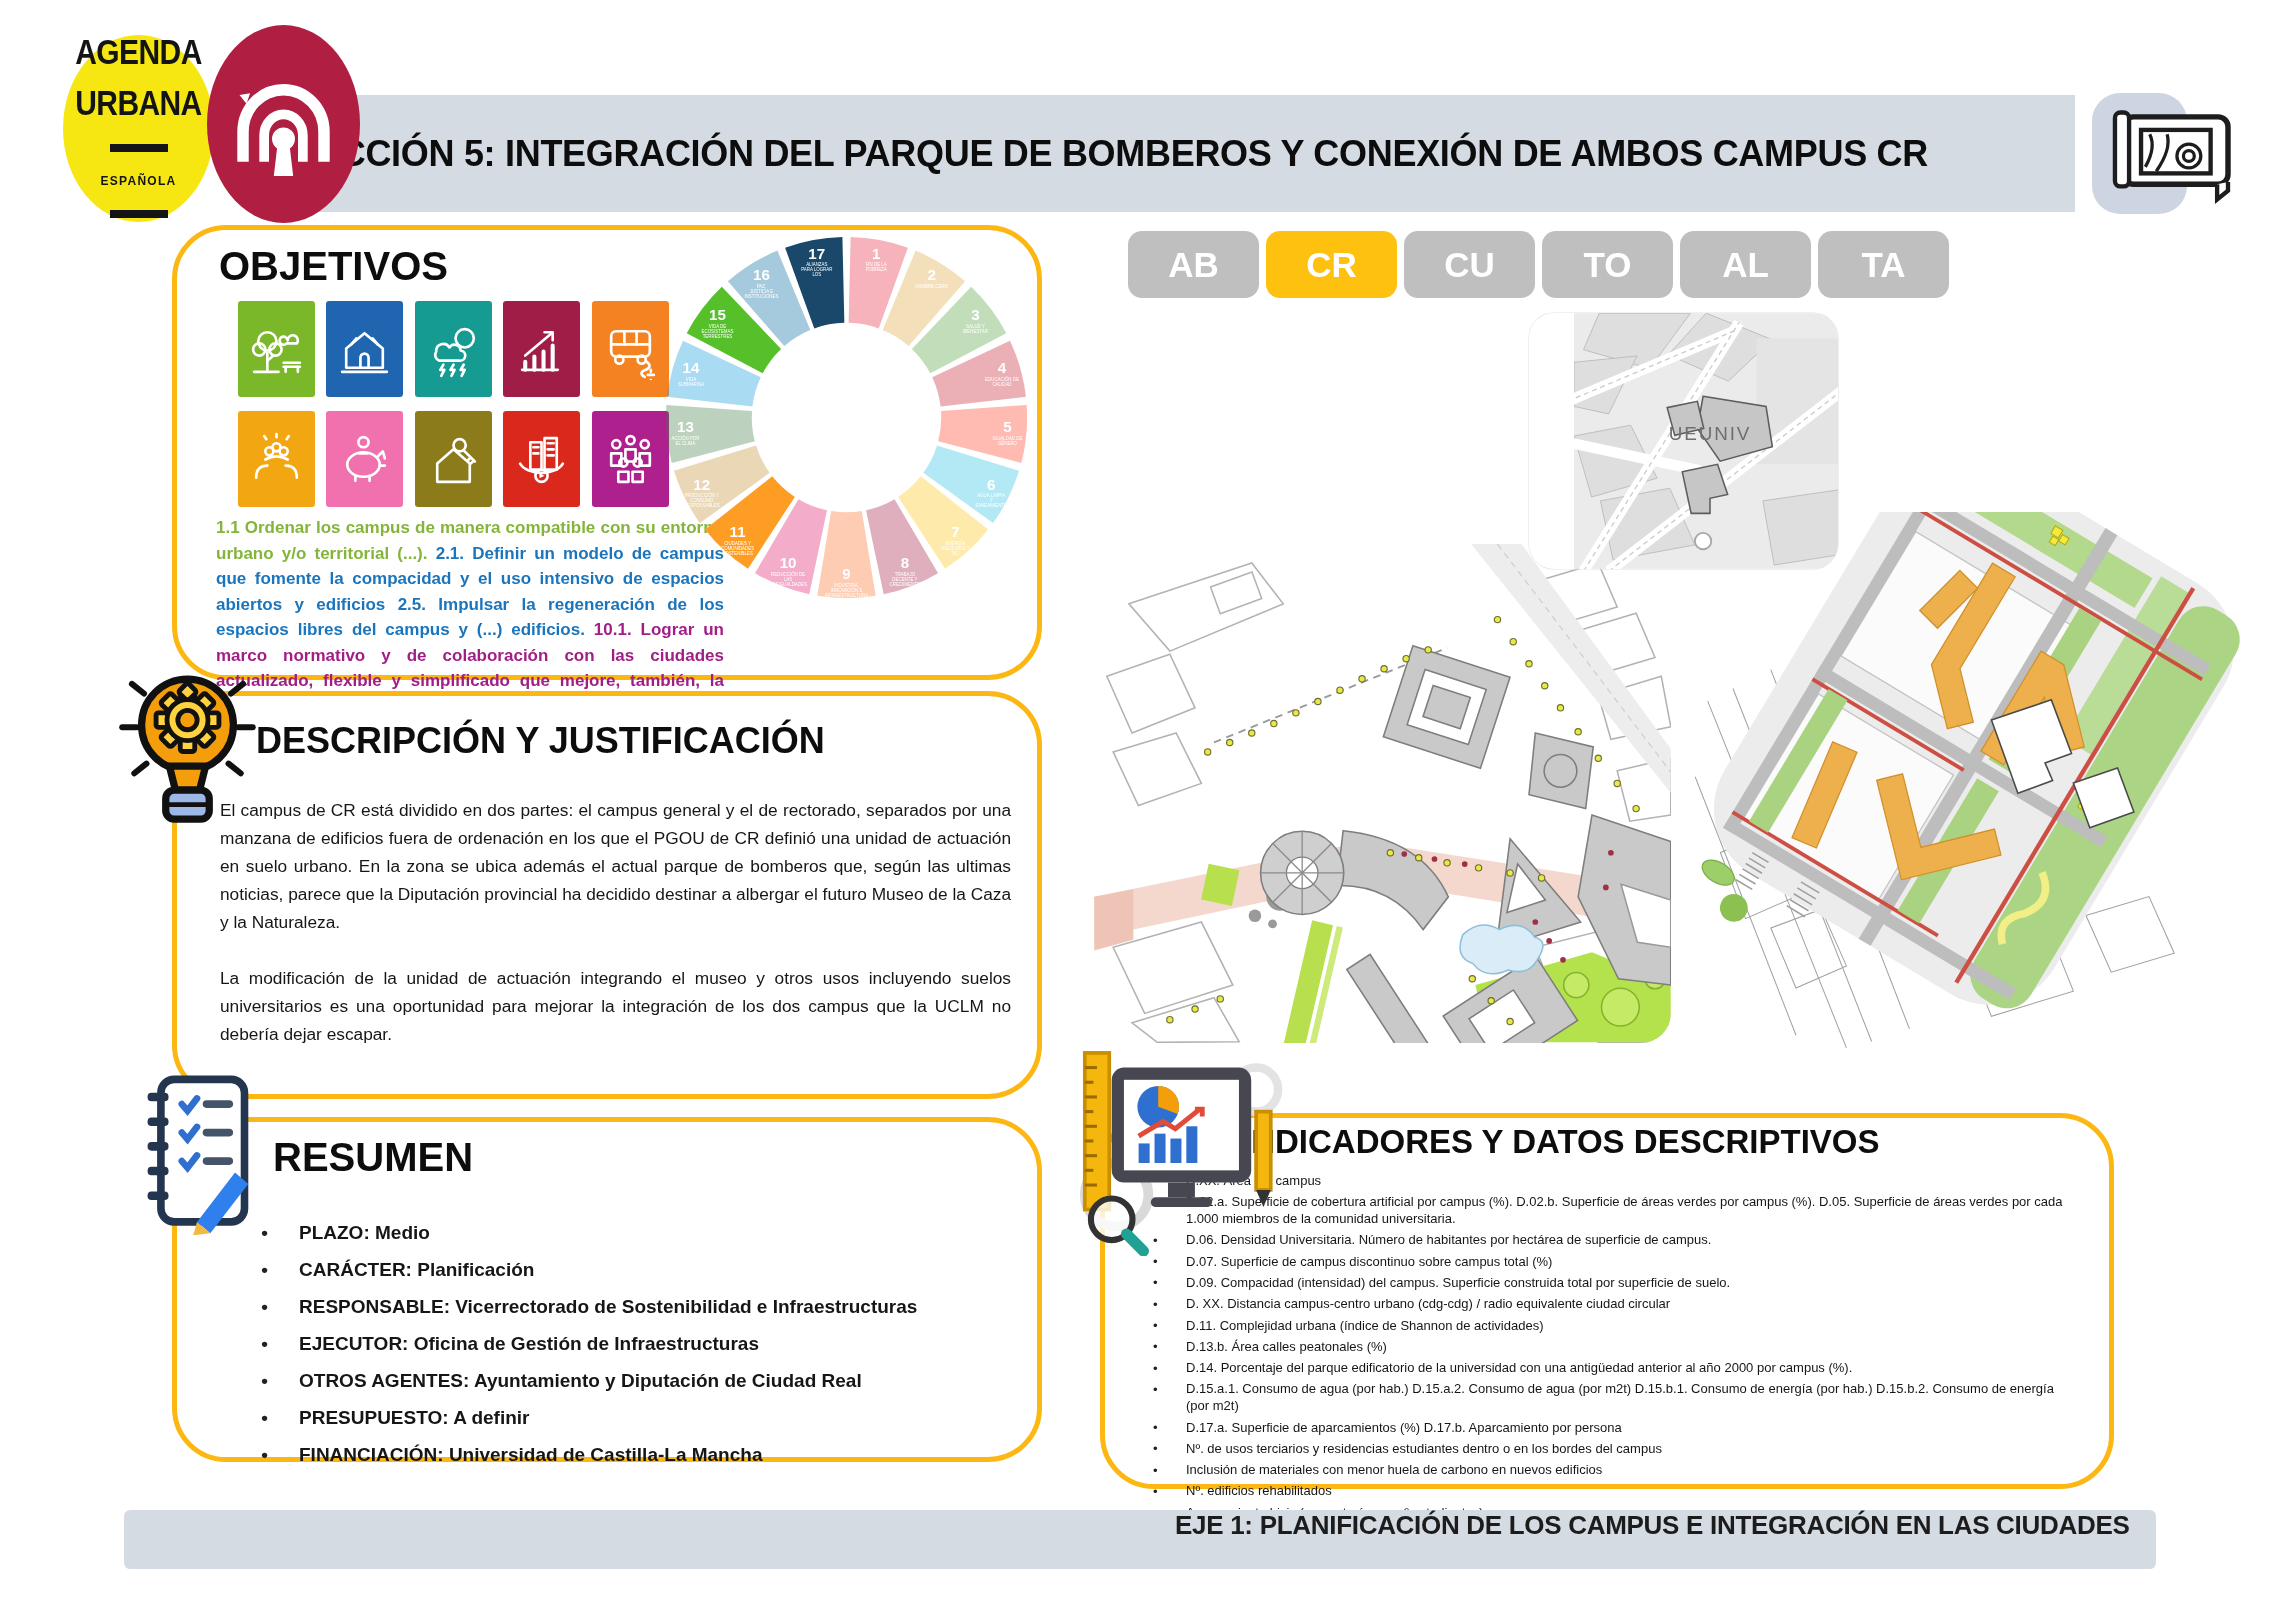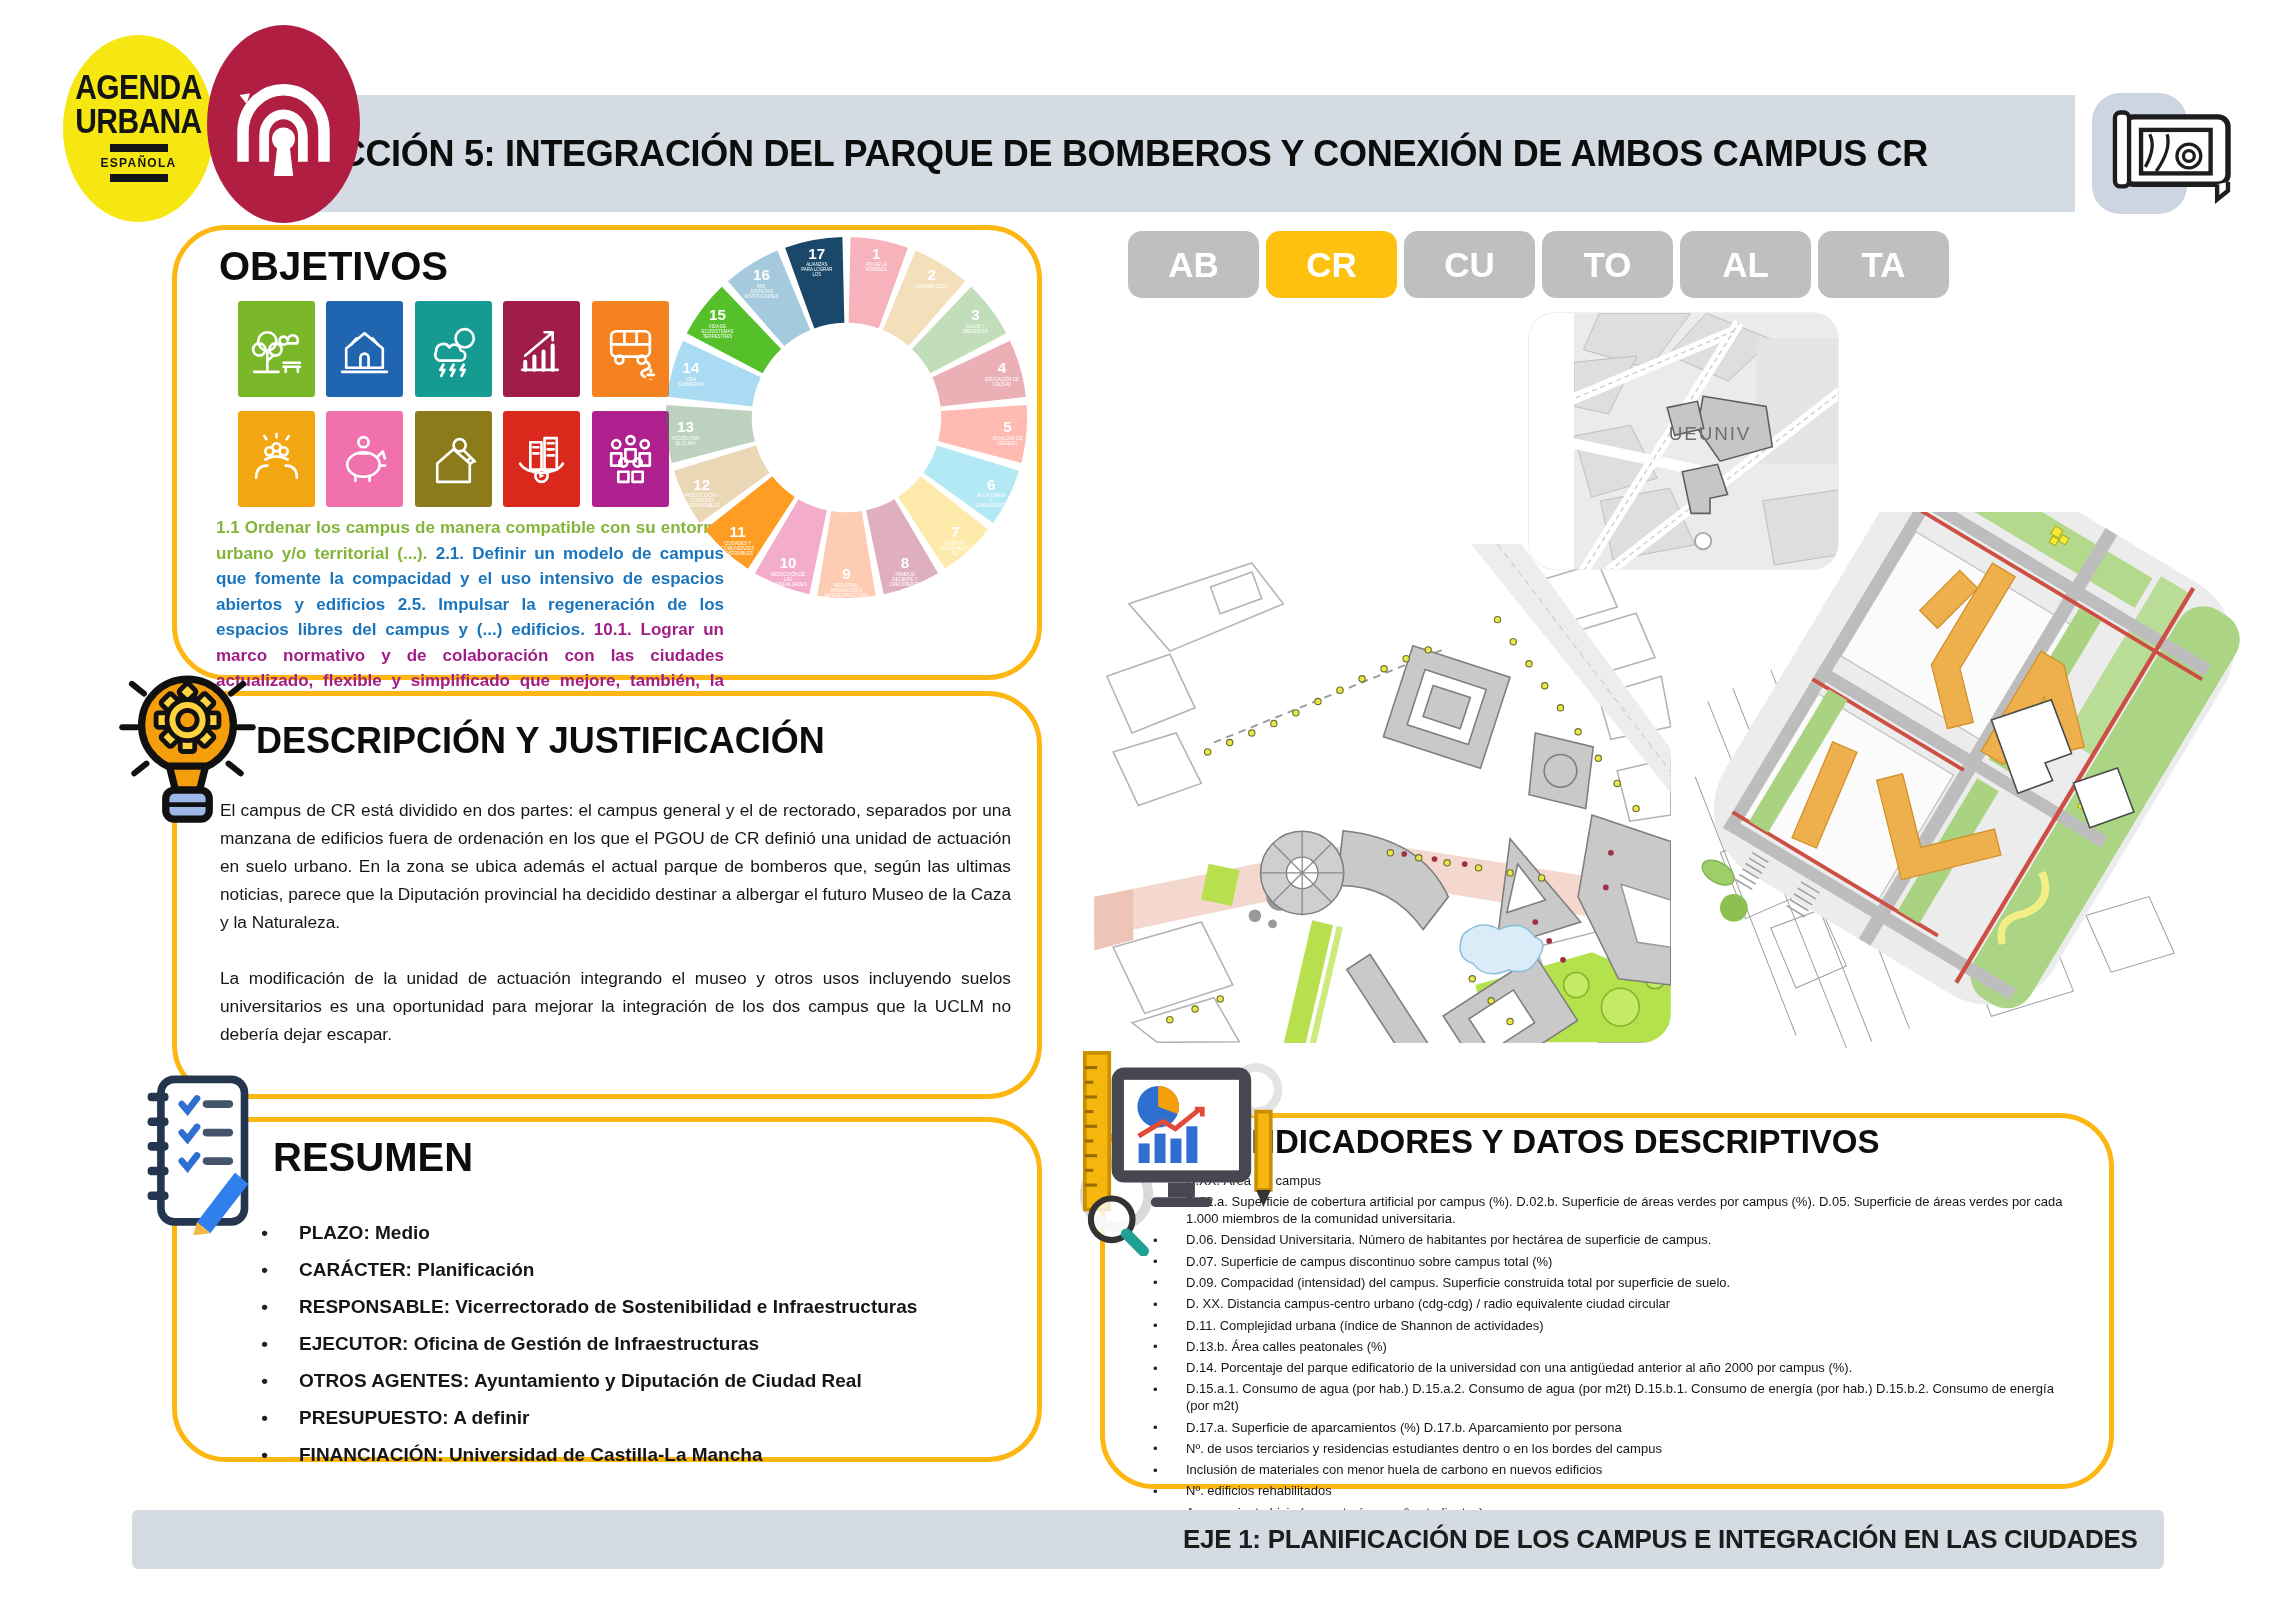--- a/index.html
+++ b/index.html
@@ -7,21 +7,21 @@
   }
   html,body{margin:0;padding:0;background:#fff;}
   .stage{position:relative;width:2295px;height:1623px;background:#fff;overflow:hidden;
          font-family:"Liberation Sans",sans-serif;color:var(--ink);}
   .abs{position:absolute;}
   
   .title-bar{left:314px;top:95px;width:1761px;height:117px;background:var(--bar);
              display:flex;align-items:center;justify-content:flex-start;}
   .title-bar h1{margin:0;font-size:36px;font-weight:800;letter-spacing:-0.3px;color:#0d0d0d;white-space:nowrap;}
   .logo-yellow{left:63px;top:35px;width:151px;height:187px;border-radius:50%;background:#F6E713;
-               display:flex;flex-direction:column;align-items:center;justify-content:center;z-index:4;}
+               display:flex;flex-direction:column;align-items:center;justify-content:center;z-index:4;gap:18px;}
   .logo-yellow .l1{font-size:30px;font-weight:900;letter-spacing:-0.6px;transform:scaleY(1.15);color:#141414;}
   .logo-yellow .bar{width:58px;height:8.2px;background:#141414;margin:4.4px 0 3.8px;}
   .logo-yellow .l3{font-size:12px;font-weight:800;letter-spacing:1.3px;color:#141414;}
   .logo-crimson{left:207px;top:25px;width:153px;height:198px;border-radius:50%;background:#B01E41;z-index:5;
                 display:flex;align-items:center;justify-content:center;}
   .map-icon-back{left:2092px;top:93px;width:95px;height:121px;background:#ccd5e1;border-radius:28px;z-index:1;}
   
   .tabs{left:1128px;top:231px;display:flex;gap:7px;z-index:6;}
   .tab{width:131px;height:67px;border-radius:14px;background:var(--tab);color:#fff;
        display:flex;align-items:center;justify-content:center;font-size:35px;font-weight:700;cursor:pointer;}
@@ -55,22 +55,22 @@
                line-height:1.3;margin-bottom:4.4px;}
   .ind-list li::before{content:"•";position:absolute;left:10px;top:-0.6px;font-size:13.2px;color:#222;}
   
   .map-small{left:1529px;top:313px;width:264px;height:256px;border-radius:25px;overflow:hidden;z-index:4;
              box-shadow:0 0 0 0.6px #e3e3e3;padding-left:45px;}
   .map-center{left:1094px;top:544px;width:577px;height:499px;border-radius:30px;overflow:hidden;z-index:2;}
   .map-right{left:1695px;top:512px;width:550px;height:539px;z-index:1;}
   
   .ico{z-index:7;}
   
-  .footer{left:132px;top:1510px;width:2032px;height:59px;background:var(--bar);border-radius:6.3px;
-          display:flex;align-items:center;justify-content:flex-end;padding-right:26.5px;box-sizing:border-box;}
+  .footer{left:124px;top:1510px;width:2032px;height:59px;background:var(--bar);border-radius:6.3px;
+          display:flex;align-items:flex-start;justify-content:flex-end;padding-right:26.5px;box-sizing:border-box;}
   .footer span{font-size:26px;font-weight:700;color:#1c1c1c;letter-spacing:-0.3px;}
 </style>
 </head>
 <body>
 
 <div class="stage">
 
   <div class="abs title-bar">
     <h1>ACCIÓN 5: INTEGRACIÓN DEL PARQUE DE BOMBEROS Y CONEXIÓN DE AMBOS CAMPUS CR</h1>
   </div>

